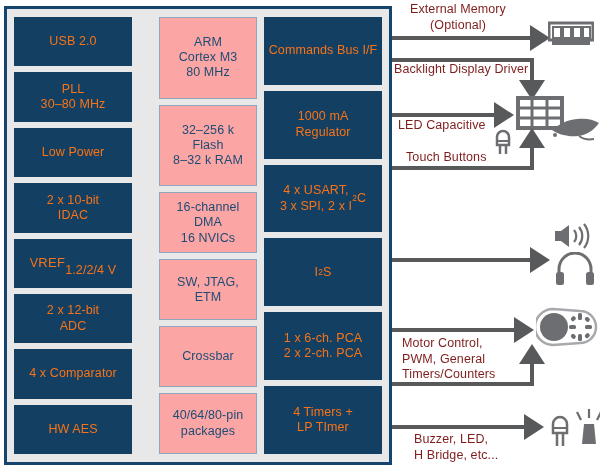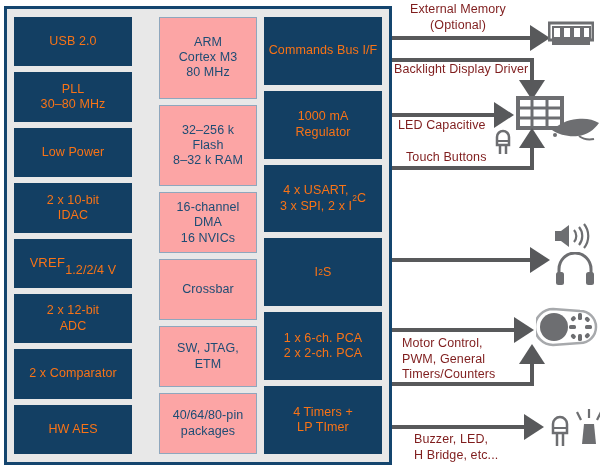--- a/index.html
+++ b/index.html
@@ -130,35 +130,35 @@
   <div class="mcu-column">
     <div class="blk dark">USB 2.0</div>
     <div class="blk dark" style="white-space:pre-line">PLL
 30–80 MHz</div>
     <div class="blk dark">Low Power</div>
     <div class="blk dark" style="white-space:pre-line">2 x 10-bit
 IDAC</div>
     <div class="blk dark">V<sub>REF</sub><br>1.2/2/4 V</div>
     <div class="blk dark" style="white-space:pre-line">2 x 12-bit
 ADC</div>
-    <div class="blk dark">2 x Comparator</div>
+    <div class="blk dark">4 x Comparator</div>
     <div class="blk dark">HW AES</div>
   </div>
 
   <div class="mcu-column">
     <div class="blk light" style="flex:2 1 0;white-space:pre-line">ARM
 Cortex M3
 80 MHz</div>
     <div class="blk light" style="flex:2 1 0;white-space:pre-line">32–256 k
 Flash
 8–32 k RAM</div>
     <div class="blk light" style="flex:1.45 1 0;white-space:pre-line">16-channel DMA
 16 NVICs</div>
+    <div class="blk light" style="flex:1.45 1 0">SW, JTAG, ETM</div>
     <div class="blk light" style="flex:1.45 1 0">Crossbar</div>
-    <div class="blk light" style="flex:1.45 1 0">SW, JTAG, ETM</div>
     <div class="blk light" style="flex:1.45 1 0;white-space:pre-line">40/64/80-pin
 packages</div>
   </div>
 
   <div class="mcu-column">
     <div class="blk dark">Commands Bus I/F</div>
     <div class="blk dark" style="white-space:pre-line">1000 mA
 Regulator</div>
     <div class="blk dark">4 x USART,<br>3 x SPI, 2 x I<sup>2</sup>C</div>
     <div class="blk dark">I<sup>2</sup>S</div>

